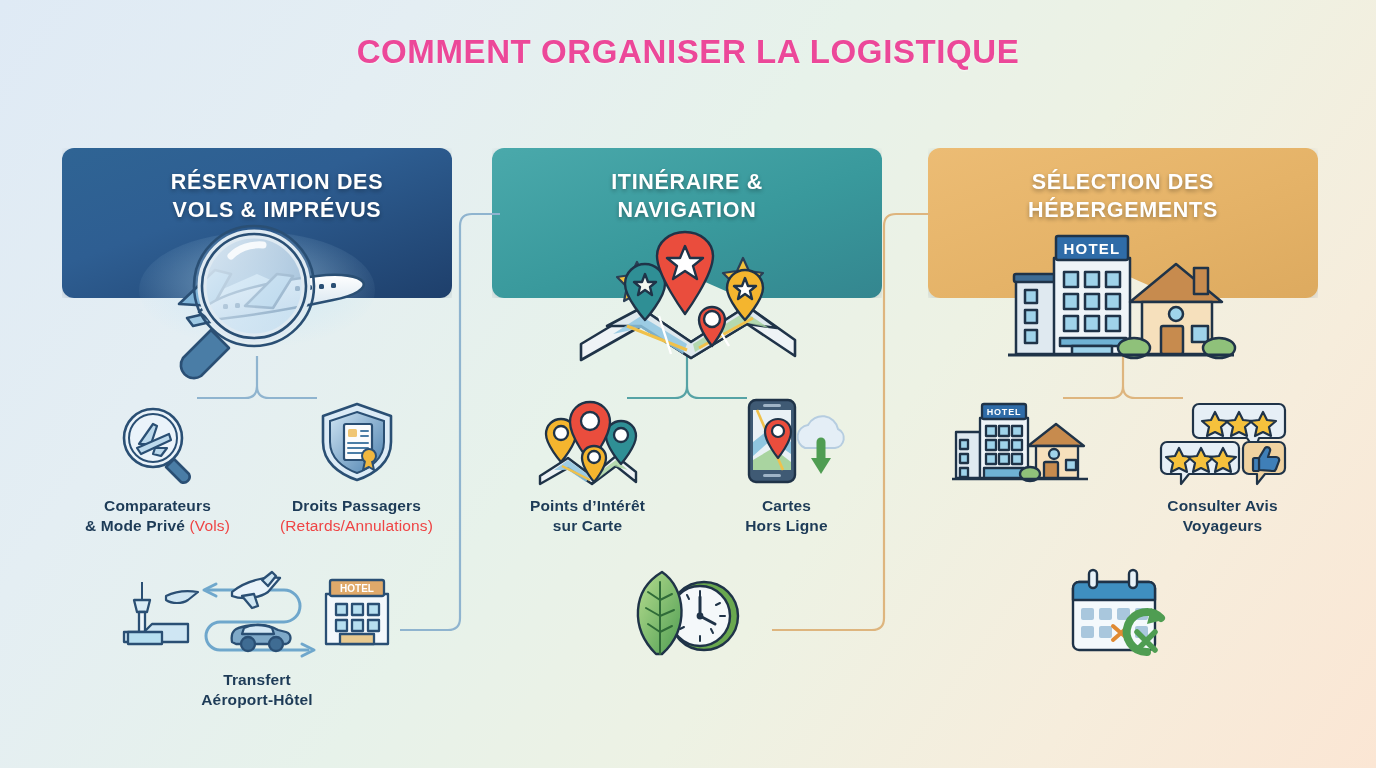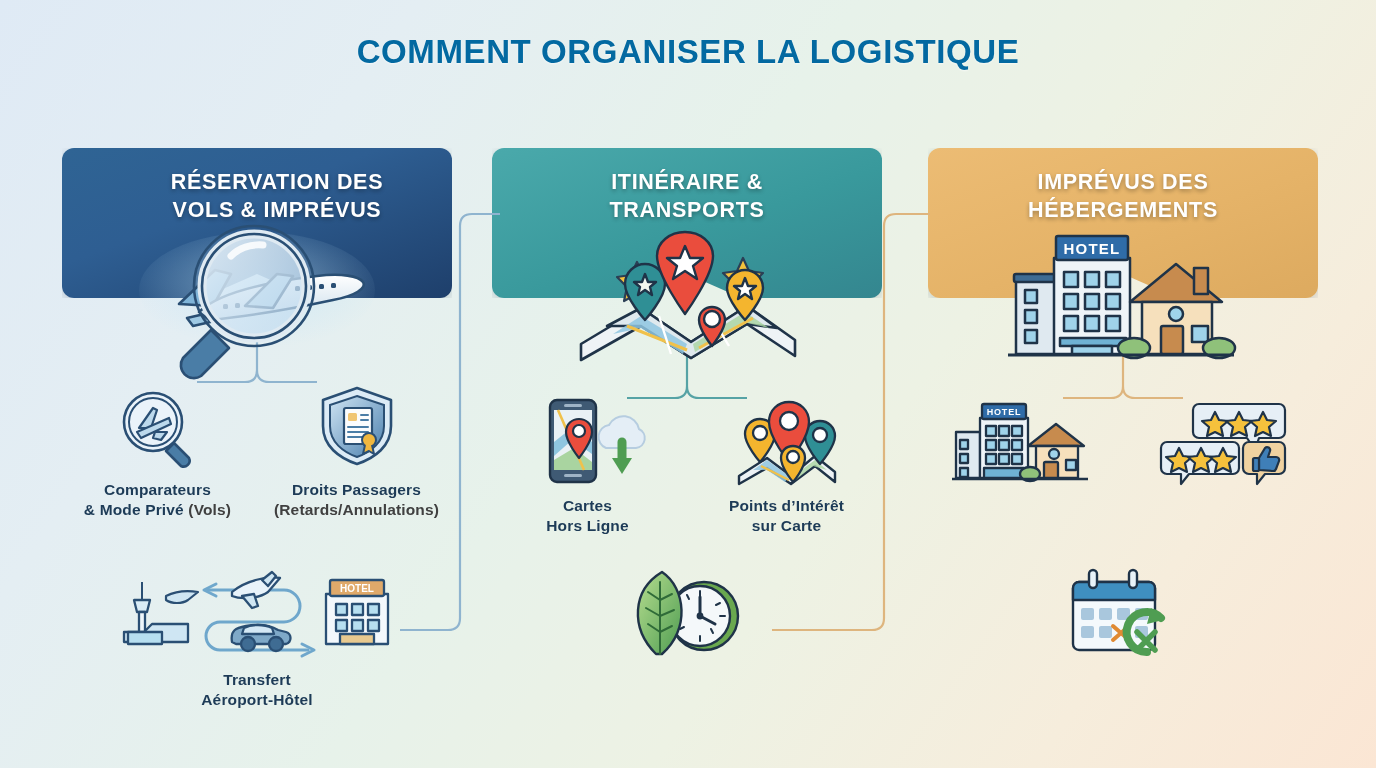--- a/index.html
+++ b/index.html
@@ -7,21 +7,21 @@
   body {
     font-family: "Liberation Sans", sans-serif;
     background: linear-gradient(125deg, #dfeaf5 0%, #e4eef3 22%, #e7f2ea 45%, #edf2e4 62%, #f6eddc 82%, #fbe6d4 100%);
     position: relative; overflow: hidden;
   }
   .stage { position: absolute; inset: 0; }
 
   
   .title {
     position: absolute; top: 30px; left: 0; width: 100%;
-    text-align: center; color: #0369a1;
+    text-align: center; color: #ec4899;
     font-size: 33px; font-weight: bold; letter-spacing: .6px; line-height: 1.32;
     text-shadow: 0 1px 2px rgba(255,255,255,.6);
   }
   .title .l2 { display: block; }
 
   
   .col { position: absolute; top: 148px; width: 390px; }
   .col-1 { left: 62px; }
   .col-2 { left: 492px; }
   .col-3 { left: 928px; }
@@ -50,21 +50,21 @@
 
   
   .row { position: absolute; left: 0; width: 100%; }
   .pair { display: flex; justify-content: space-between; padding: 0 8px; }
   .cell { width: 175px; text-align: center; }
   .cell .ico { height: 86px; display: flex; align-items: flex-end; justify-content: center; }
   .cap {
     margin-top: 12px; font-size: 15.5px; font-weight: bold; color: #1d3b57;
     line-height: 1.32; letter-spacing: .15px;
   }
-  .cap .sub { font-weight: bold; color: #404040; }
+  .cap .sub { font-weight: normal; color: #ef4444; }
   .wide { width: 100%; text-align: center; }
   .wide .ico { height: 92px; display: flex; align-items: flex-end; justify-content: center; }
 
   
   .branch { position: absolute; left: 50%; transform: translateX(-50%); top: -42px; }
 
   svg { display: block; overflow: visible; }
   .linkpath { fill: none; stroke-width: 2.2; }
 </style>
 </head>
@@ -125,21 +125,21 @@
         <g>
           <circle cx="127" cy="60" r="52" fill="url(#lensG)" stroke="#dfeaf2" stroke-width="9"></circle>
           <circle cx="127" cy="60" r="52" fill="none" stroke="#2a4f74" stroke-width="2.6"></circle>
           <circle cx="127" cy="60" r="60" fill="none" stroke="#2a4f74" stroke-width="2.6"></circle>
           <path d="M104 30 C112 22 124 18 136 19" stroke="#ffffff" stroke-width="7" fill="none" stroke-linecap="round" opacity=".85"></path>
           <path d="M84 104 L56 132 a13 13 0 0 0 18 18 L102 122 Z" fill="#4a7da6" stroke="#2a4f74" stroke-width="2.6" stroke-linejoin="round"></path>
         </g>
       </svg>
     </div>
 
-    <div class="row" style="top:234px">
+    <div class="row" style="top:250px">
       <svg class="branch" width="120" height="50">
         <path class="linkpath" d="M60 0 V30 Q60 42 48 42 H0 M60 30 Q60 42 72 42 H120" stroke="#8fb4cf"></path>
       </svg>
       <div class="pair">
 
         <div class="cell">
           <div class="ico">
             <svg width="86" height="80" viewBox="0 0 86 80">
               <circle cx="38" cy="34" r="29" fill="#eaf3fa" stroke="#2a4f74" stroke-width="2.6"></circle>
               <circle cx="38" cy="34" r="24" fill="none" stroke="#2a4f74" stroke-width="2"></circle>
@@ -240,21 +240,21 @@
           <span>Aéroport-Hôtel</span>
         </div>
       </div>
     </div>
   </div>
 
   <div class="col col-2">
     <div class="banner banner-2">
       <h2>
         <span>ITINÉRAIRE &amp;</span><br>
-        <span>TRANSPORTS</span>
+        <span>NAVIGATION</span>
       </h2>
     </div>
 
     <div class="hero hero-2">
       <svg width="240" height="150" viewBox="0 0 240 150" style="margin:0 auto">
 
         <g stroke="#2b3f55" stroke-width="2.2" stroke-linejoin="round" fill="#f5c13c">
           <path d="M70 40 L76 53 L90 55 L80 65 L83 79 L70 72 L57 79 L60 65 L50 55 L64 53 Z"></path>
           <path d="M176 36 L182 49 L196 51 L186 61 L189 75 L176 68 L163 75 L166 61 L156 51 L170 49 Z"></path>
         </g>
@@ -283,20 +283,46 @@
           <circle cx="145" cy="97" r="8" fill="#ffffff"></circle>
         </g>
       </svg>
     </div>
 
     <div class="row" style="top:250px">
       <svg class="branch" width="120" height="50">
         <path class="linkpath" d="M60 0 V30 Q60 42 48 42 H0 M60 30 Q60 42 72 42 H120" stroke="#56a3a5"></path>
       </svg>
       <div class="pair">
+        <div class="cell">
+          <div class="ico">
+            <svg width="108" height="84" viewBox="0 0 108 84">
+              <g stroke="#1f3348" stroke-width="2.4" stroke-linejoin="round">
+                <path d="M6 76 L34 58 L58 76 L82 56 L102 72 L102 82 L82 66 L58 84 L34 68 L6 84 Z" fill="#edf2f5"></path>
+              </g>
+              <path d="M20 70 L34 60 L56 76 L52 82 L34 70 Z" fill="#8fc6e0" opacity=".85"></path>
+              <path d="M60 76 L82 60 L94 70 L80 66 L60 82 Z" fill="#a9d4a0" opacity=".8"></path>
+              <path d="M28 66 L56 80" stroke="#f0c14b" stroke-width="2.4" fill="none"></path>
+              <g stroke="#1f3348" stroke-width="2.3" stroke-linejoin="round">
+                <path d="M12 34 C12 25 19 19 27 19 C35 19 42 25 42 34 C42 45 27 62 27 62 C27 62 12 45 12 34 Z" fill="#f4b52e"></path>
+                <circle cx="27" cy="33" r="7" fill="#ffffff"></circle>
+                <path d="M72 36 C72 27 79 21 87 21 C95 21 102 27 102 36 C102 47 87 64 87 64 C87 64 72 47 72 36 Z" fill="#2f8f95"></path>
+                <circle cx="87" cy="35" r="7" fill="#ffffff"></circle>
+                <path d="M36 22 C36 10 45 2 56 2 C67 2 76 10 76 22 C76 38 56 62 56 62 C56 62 36 38 36 22 Z" fill="#ea4d3d"></path>
+                <circle cx="56" cy="21" r="9" fill="#ffffff"></circle>
+                <path d="M48 58 C48 51 53 46 60 46 C67 46 72 51 72 58 C72 68 60 82 60 82 C60 82 48 68 48 58 Z" fill="#f4b52e"></path>
+                <circle cx="60" cy="57" r="6" fill="#ffffff"></circle>
+              </g>
+            </svg>
+          </div>
+          <div class="cap">
+            <span>Points d’Intérêt</span><br>
+            <span>sur Carte</span>
+          </div>
+        </div>
         <div class="cell">
           <div class="ico">
             <svg width="108" height="86" viewBox="0 0 108 86">
               <rect x="16" y="2" width="46" height="82" rx="7" fill="#3f5a74" stroke="#1f3348" stroke-width="2.4"></rect>
               <rect x="20" y="12" width="38" height="60" fill="#e9f1f5"></rect>
               <path d="M20 44 L40 28 L58 44 L58 56 L38 42 L20 58 Z" fill="#8fc6e0"></path>
               <path d="M20 62 L40 50 L58 64 L58 72 L20 72 Z" fill="#a9d4a0"></path>
               <path d="M24 12 L50 72" stroke="#f0c14b" stroke-width="2.6" fill="none"></path>
               <rect x="30" y="6" width="18" height="3" rx="1.5" fill="#9fb4c6"></rect>
               <rect x="30" y="76" width="18" height="3" rx="1.5" fill="#9fb4c6"></rect>
@@ -307,46 +333,20 @@
               <g>
                 <path d="M72 50 a12 12 0 0 1 3-23 a16 16 0 0 1 30 4 a10 10 0 0 1-3 19 Z" fill="#e4eef6" stroke="#b6cde0" stroke-width="2"></path>
                 <path d="M88 44 V62" stroke="#4f9d52" stroke-width="9" stroke-linecap="round"></path>
                 <path d="M78 60 L88 76 L98 60 Z" fill="#4f9d52"></path>
               </g>
             </svg>
           </div>
           <div class="cap">
             <span>Cartes</span><br>
             <span>Hors Ligne</span>
-          </div>
-        </div>
-        <div class="cell">
-          <div class="ico">
-            <svg width="108" height="84" viewBox="0 0 108 84">
-              <g stroke="#1f3348" stroke-width="2.4" stroke-linejoin="round">
-                <path d="M6 76 L34 58 L58 76 L82 56 L102 72 L102 82 L82 66 L58 84 L34 68 L6 84 Z" fill="#edf2f5"></path>
-              </g>
-              <path d="M20 70 L34 60 L56 76 L52 82 L34 70 Z" fill="#8fc6e0" opacity=".85"></path>
-              <path d="M60 76 L82 60 L94 70 L80 66 L60 82 Z" fill="#a9d4a0" opacity=".8"></path>
-              <path d="M28 66 L56 80" stroke="#f0c14b" stroke-width="2.4" fill="none"></path>
-              <g stroke="#1f3348" stroke-width="2.3" stroke-linejoin="round">
-                <path d="M12 34 C12 25 19 19 27 19 C35 19 42 25 42 34 C42 45 27 62 27 62 C27 62 12 45 12 34 Z" fill="#f4b52e"></path>
-                <circle cx="27" cy="33" r="7" fill="#ffffff"></circle>
-                <path d="M72 36 C72 27 79 21 87 21 C95 21 102 27 102 36 C102 47 87 64 87 64 C87 64 72 47 72 36 Z" fill="#2f8f95"></path>
-                <circle cx="87" cy="35" r="7" fill="#ffffff"></circle>
-                <path d="M36 22 C36 10 45 2 56 2 C67 2 76 10 76 22 C76 38 56 62 56 62 C56 62 36 38 36 22 Z" fill="#ea4d3d"></path>
-                <circle cx="56" cy="21" r="9" fill="#ffffff"></circle>
-                <path d="M48 58 C48 51 53 46 60 46 C67 46 72 51 72 58 C72 68 60 82 60 82 C60 82 48 68 48 58 Z" fill="#f4b52e"></path>
-                <circle cx="60" cy="57" r="6" fill="#ffffff"></circle>
-              </g>
-            </svg>
-          </div>
-          <div class="cap">
-            <span>Points d’Intérêt</span><br>
-            <span>sur Carte</span>
           </div>
         </div>
       </div>
     </div>
 
     <div class="row" style="top:418px">
       <div class="wide">
         <div class="ico">
           <svg width="130" height="92" viewBox="0 0 130 92">
             <defs>
@@ -382,21 +382,21 @@
             </g>
           </svg>
         </div>
       </div>
     </div>
   </div>
 
   <div class="col col-3">
     <div class="banner banner-3">
       <h2>
-        <span>IMPRÉVUS DES</span><br>
+        <span>SÉLECTION DES</span><br>
         <span>HÉBERGEMENTS</span>
       </h2>
     </div>
 
     <div class="hero hero-3">
       <svg width="250" height="140" viewBox="0 0 250 140" style="margin:0 auto">
         <g stroke="#1f3348" stroke-width="2.5" stroke-linejoin="round">
 
           <rect x="18" y="52" width="40" height="74" fill="#dfe9f0"></rect>
           <rect x="16" y="46" width="44" height="8" rx="2" fill="#3f6c93"></rect>
@@ -484,20 +484,24 @@
                   <path d="M20 50 L24 58 L33 59 L26 65 L28 74 L20 70 L12 74 L14 65 L7 59 L16 58 Z"></path>
                   <path d="M42 50 L46 58 L55 59 L48 65 L50 74 L42 70 L34 74 L36 65 L29 59 L38 58 Z"></path>
                   <path d="M64 50 L68 58 L77 59 L70 65 L72 74 L64 70 L56 74 L58 65 L51 59 L60 58 Z"></path>
                 </g>
                 <path d="M90 44 H120 a6 6 0 0 1 6 6 V70 a6 6 0 0 1-6 6 H106 L98 86 L98 76 H90 a6 6 0 0 1-6-6 V50 a6 6 0 0 1 6-6 Z" fill="#f0d2a0"></path>
                 <path d="M100 72 V60 L106 50 a3 3 0 0 1 5 3 L109 59 H117 a3 3 0 0 1 3 4 L117 71 a3 3 0 0 1-3 2 Z" fill="#3f7fb8"></path>
                 <rect x="94" y="60" width="6" height="13" rx="1.5" fill="#3f7fb8"></rect>
               </g>
             </svg>
           </div>
+          <div class="cap">
+            <span>Consulter Avis</span><br>
+            <span>Voyageurs</span>
+          </div>
         </div>
       </div>
     </div>
 
     <div class="row" style="top:418px">
       <div class="wide">
         <div class="ico">
           <svg width="120" height="92" viewBox="0 0 120 92">
             <g stroke="#1f3348" stroke-width="2.4" stroke-linejoin="round">
               <rect x="10" y="16" width="82" height="68" rx="6" fill="#f4f9fc"></rect>

